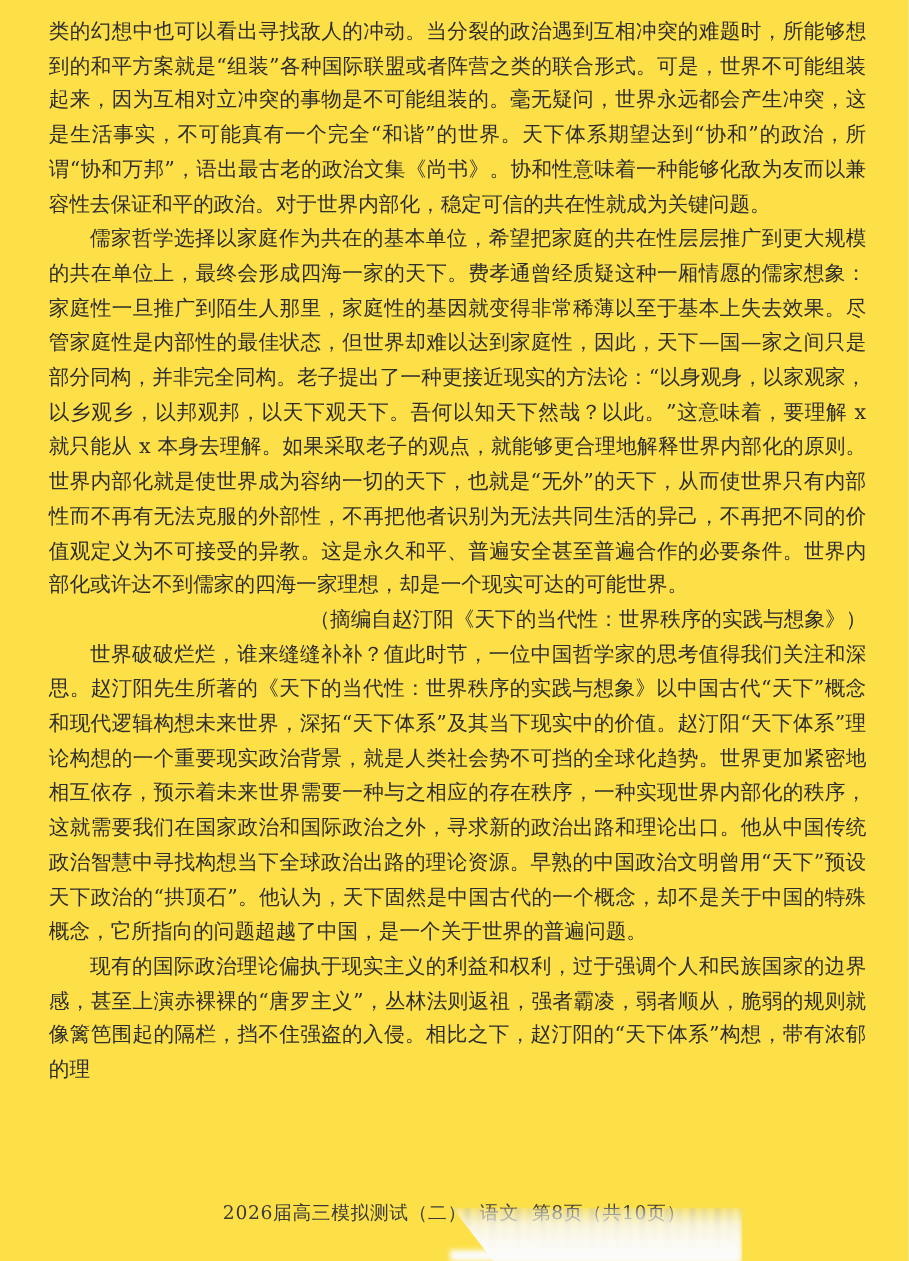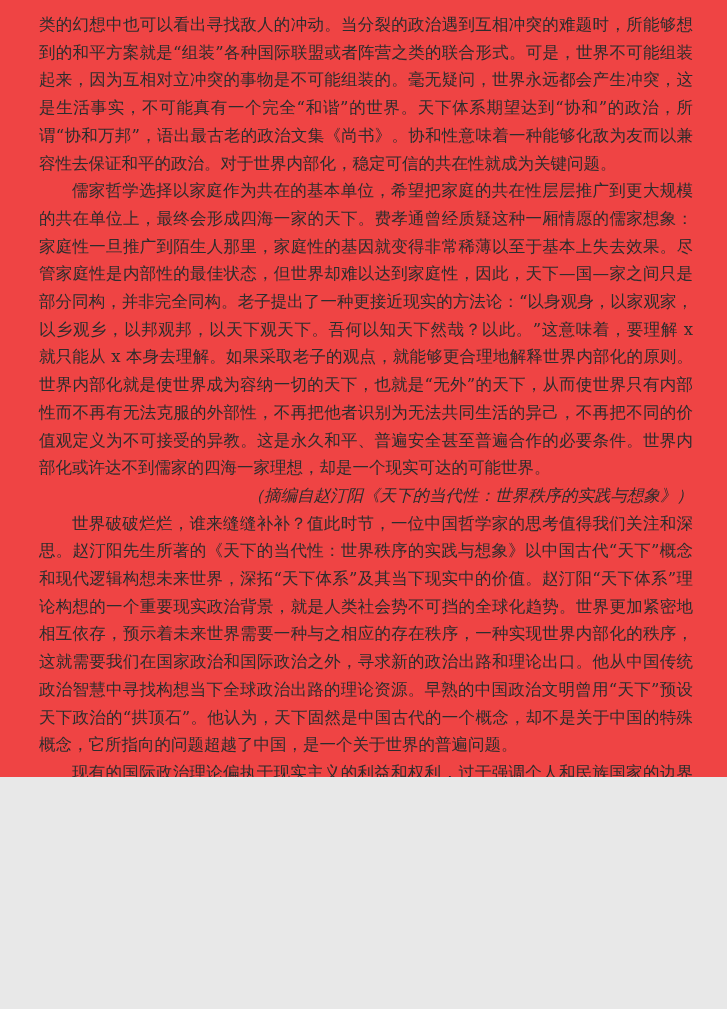--- a/index.html
+++ b/index.html
@@ -1,35 +1,35 @@
 <!DOCTYPE html>
 <html><head>
 <meta charset="utf-8">
 <style>
   html, body { margin:0; padding:0; background:#e8e8e8; }
   .page {
     position:relative;
-    width:727px; height:777px;
+    width:727px; height:1009px;
     margin:0 auto;
-    background:#ef4444;
+    background:#fde047;
     overflow:hidden;
     font-family:"DejaVu Serif","Liberation Serif",serif;
   }
   .content {
     position:absolute;
     left:39px; top:11px; width:654px;
     color:#2d2d2d;
     font-size:16.5px;
     line-height:27.7px;
     text-align:justify;
     text-align-last:left;
   }
   .content p { margin:0; padding:0; text-indent:2em; }
   .content p.no-indent { text-indent:0; }
-  .content p.attribution { text-align:right; text-align-last:right; text-indent:0;font-style:italic; }
+  .content p.attribution { text-align:right; text-align-last:right; text-indent:0; }
   .content p.heading {
     font-family:"DejaVu Sans","Liberation Sans",sans-serif;
     font-weight:bold;
     color:#1a1a1a;
     letter-spacing:1px;
   }
   .footer {
     position:absolute;
     left:0; top:961px; width:100%;
     text-align:center;

